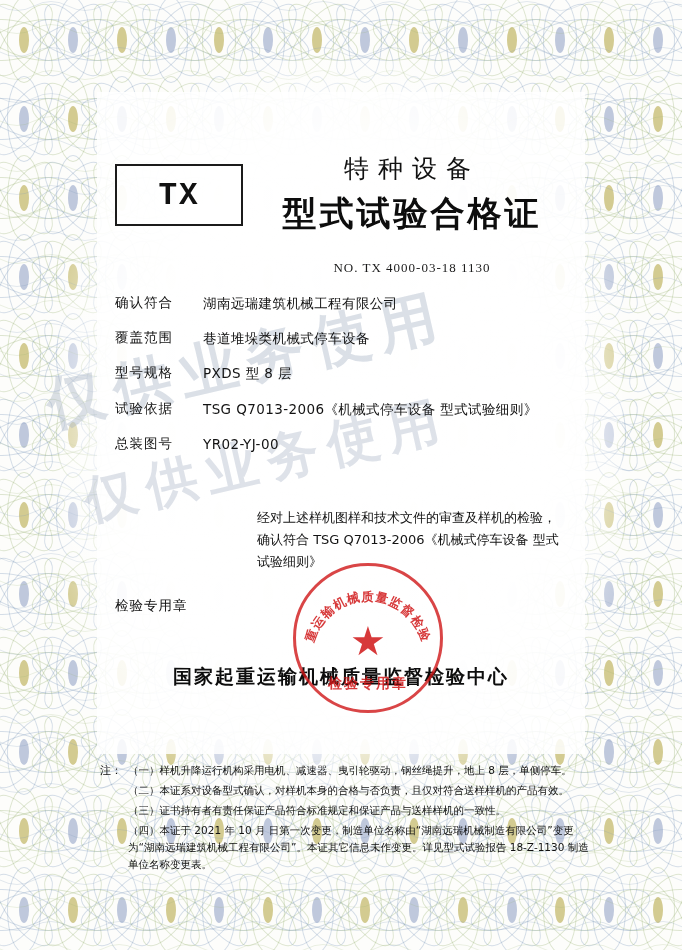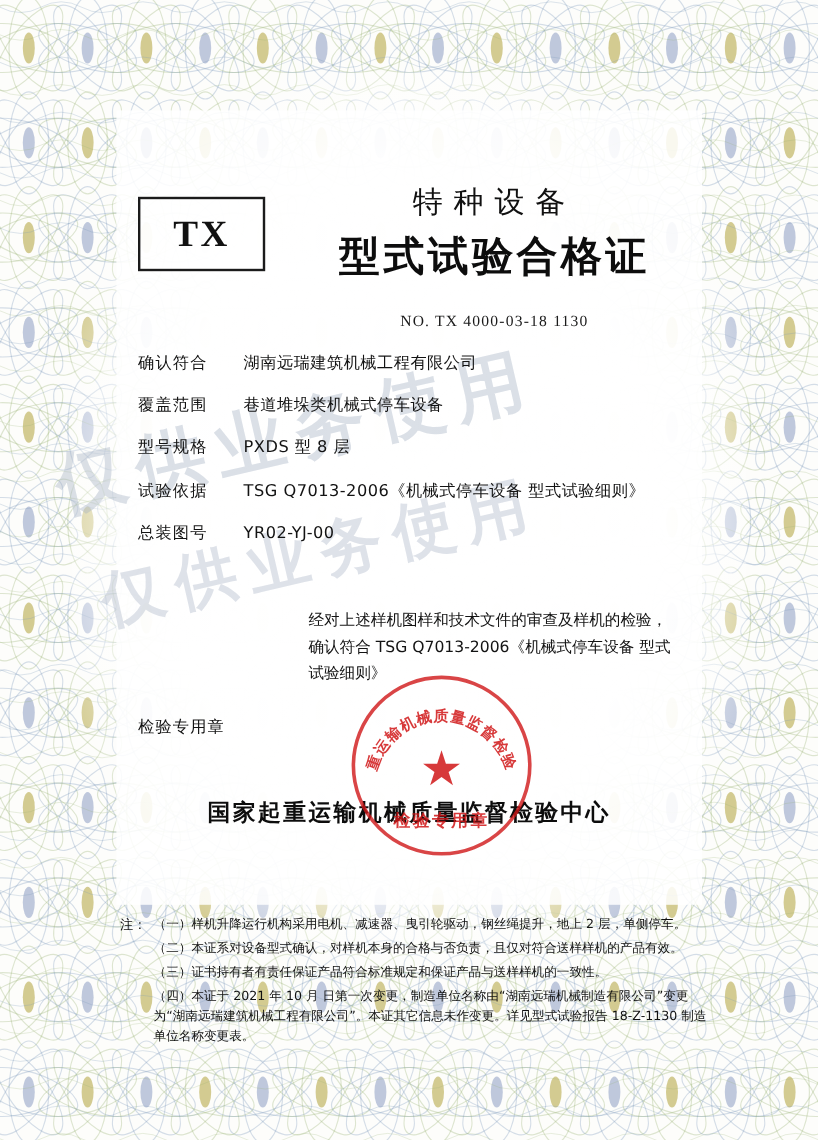--- a/index.html
+++ b/index.html
@@ -82,27 +82,27 @@
   .content{
     position:absolute;
     left:97px;top:92px;
     width:488px;height:662px;
     box-sizing:border-box;
   }
 
   .tx-box{
     position:absolute;
     left:18px;top:72px;
-    width:106px;height:62px;
+    width:128px;height:62px;
     border:2px solid #1b1b1b;
     box-sizing:border-box;
     display:flex;align-items:center;justify-content:center;
     font-size:31px;font-weight:bold;letter-spacing:2px;
     color:#111;
-    font-family:Liberation Serif, serif;
+    font-family:Liberation Mono, monospace;
     background:rgba(255,255,255,0.55);
   }
 
   .title-wrap{
     position:absolute;
     left:150px;top:60px;
     width:330px;
     text-align:center;
   }
   .title-small{
@@ -1379,20 +1379,20 @@
       </svg>
       <div class="star">★</div>
       <div class="bottom-text">检验专用章</div>
     </div>
 
   </div>
 
   <div class="notes">
     <div class="note-head">注：</div>
     <ol>
-      <li>（一）样机升降运行机构采用电机、减速器、曳引轮驱动，钢丝绳提升，地上 2 层，单侧停车。</li>
+      <li>（一）样机升降运行机构采用电机、减速器、曳引轮驱动，钢丝绳提升，地上 8 层，单侧停车。</li>
       <li>（二）本证系对设备型式确认，对样机本身的合格与否负责，且仅对符合送样样机的产品有效。</li>
       <li>（三）证书持有者有责任保证产品符合标准规定和保证产品与送样样机的一致性。</li>
       <li>（四）本证于 2021 年 10 月  日第一次变更，制造单位名称由“湖南远瑞机械制造有限公司”变更为“湖南远瑞建筑机械工程有限公司”。本证其它信息未作变更。详见型式试验报告 18-Z-1130 制造单位名称变更表。</li>
     </ol>
   </div>
 
 </div>
 
 </body></html>

